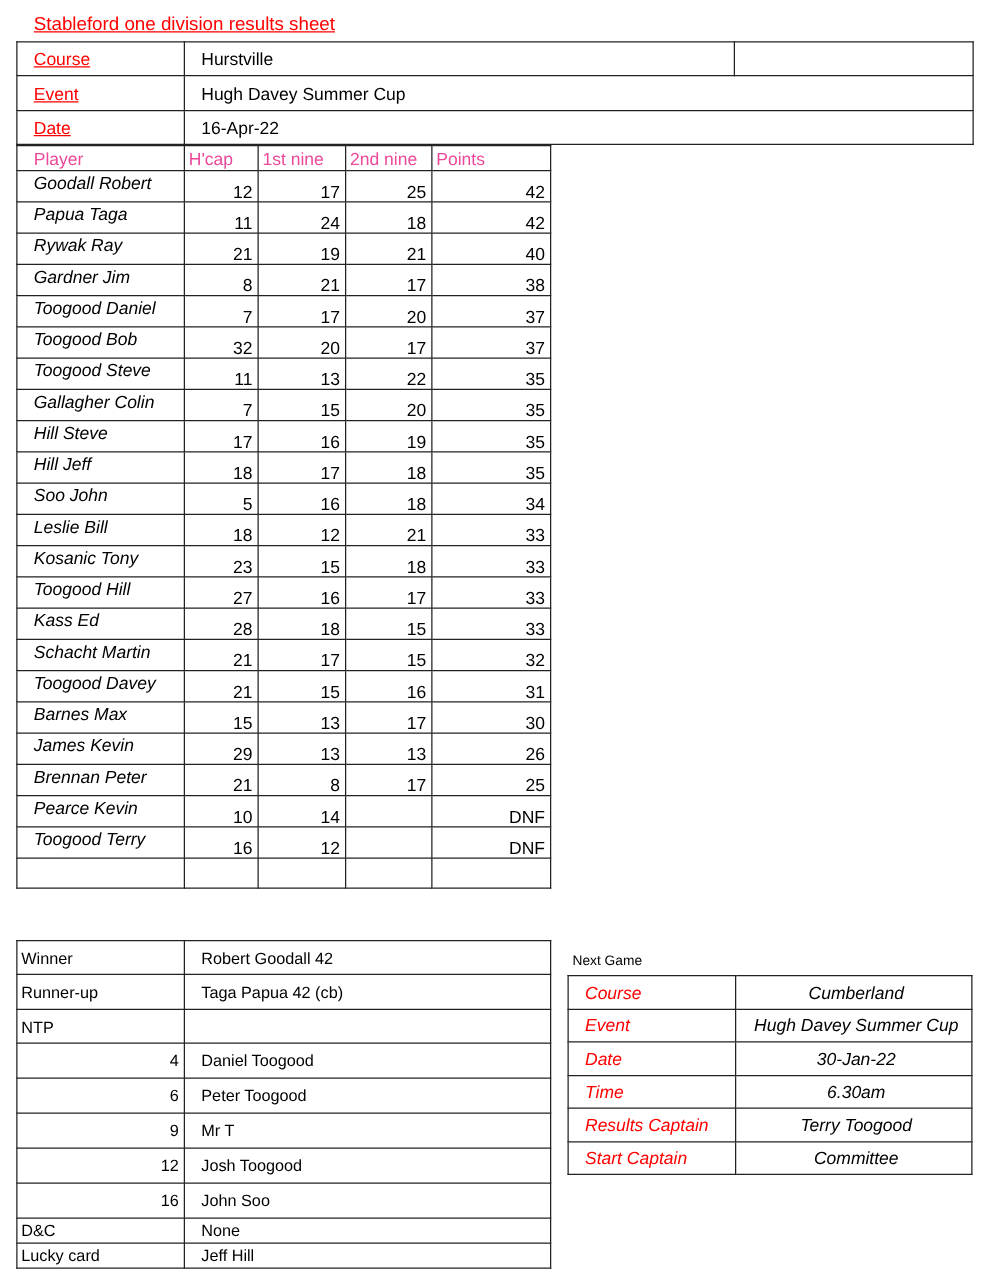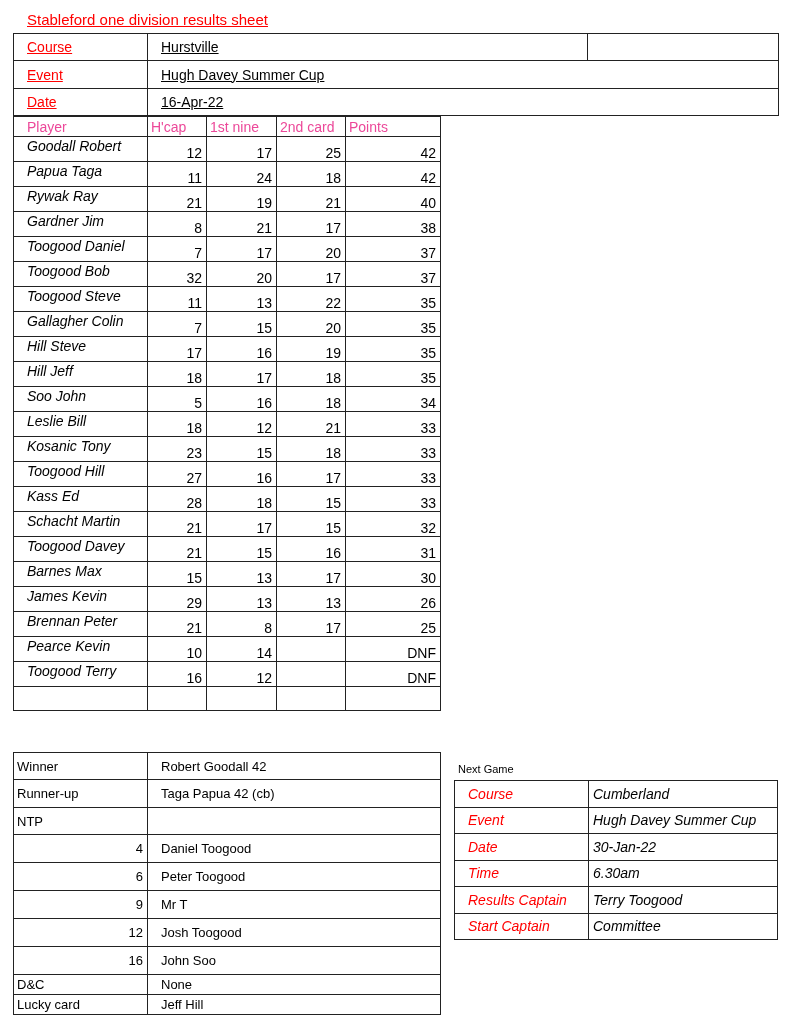--- a/index.html
+++ b/index.html
@@ -4,33 +4,33 @@
 <style>
   html, body { margin:0; padding:0; background:#ffffff; }
   body { width:790px; height:1023px; position:relative; font-family:"Liberation Sans", "DejaVu Sans", sans-serif; color:#000; overflow:hidden; }
   .abs { position:absolute; }
   .red { color:#ff0000;text-decoration:underline; }
   .title { left:27px; top:10px; font-size:15px; line-height:20px; }
   table { border-collapse:collapse; position:absolute; table-layout:fixed; }
   td { border:1.5px solid #222; padding:0; font-size:14px; white-space:nowrap; overflow:hidden; }
   .hdr td { height:26px; }
   .hdr td.lbl { padding-left:13px; }
-  .hdr td.val { padding-left:13px;text-decoration:underline; }
+  .hdr td.val { padding-left:13px; }
   .players td { height:23px; vertical-align:bottom; padding-bottom:0; }
   .players td.name { font-style:italic; padding-left:13px; vertical-align:top; padding-top:1px; }
   .players td.num { text-align:right; padding-right:4px; }
   .players tr.colhdr td { height:19px; vertical-align:middle; color:#ec4899; padding-left:3px; text-align:left; }
   .players tr.colhdr td.first { padding-left:13px; }
   .summary td { font-size:13px; }
   .summary td.lbl { padding-left:3px;margin-left:32px; }
   .summary td.val { padding-left:13px; }
   .summary td.num { text-align:right; padding-right:4px; }
   .next td { font-size:14px; font-style:italic; height:25.5px; }
   .next td.lbl { color:#ff0000; padding-left:13px; }
-  .next td.val { padding-left:4px; }
+  .next td.val { padding-left:4px;text-align:center; }
   .nextlabel { left:458px; top:763px; font-size:11px; }
 </style>
 </head>
 <body>
 
 <div class="abs title red">Stableford one division results sheet</div>
 
 <table class="hdr" style="left:13px; top:33px; width:765px;">
   <colgroup>
       <col style="width:134px">
@@ -60,21 +60,21 @@
       <col style="width:59px">
       <col style="width:70px">
       <col style="width:69px">
       <col style="width:95px">
     </colgroup>
   <tbody>
       <tr class="colhdr">
     <td class="first">Player</td>
     <td>H'cap</td>
     <td>1st nine</td>
-    <td>2nd card</td>
+    <td>2nd nine</td>
     <td>Points</td>
   </tr>
   </tbody>
     <tbody id="player-rows">
       <tr>
         <td class="name">Goodall Robert</td>
         <td class="num">12</td>
         <td class="num">17</td>
         <td class="num">25</td>
         <td class="num">42</td>

